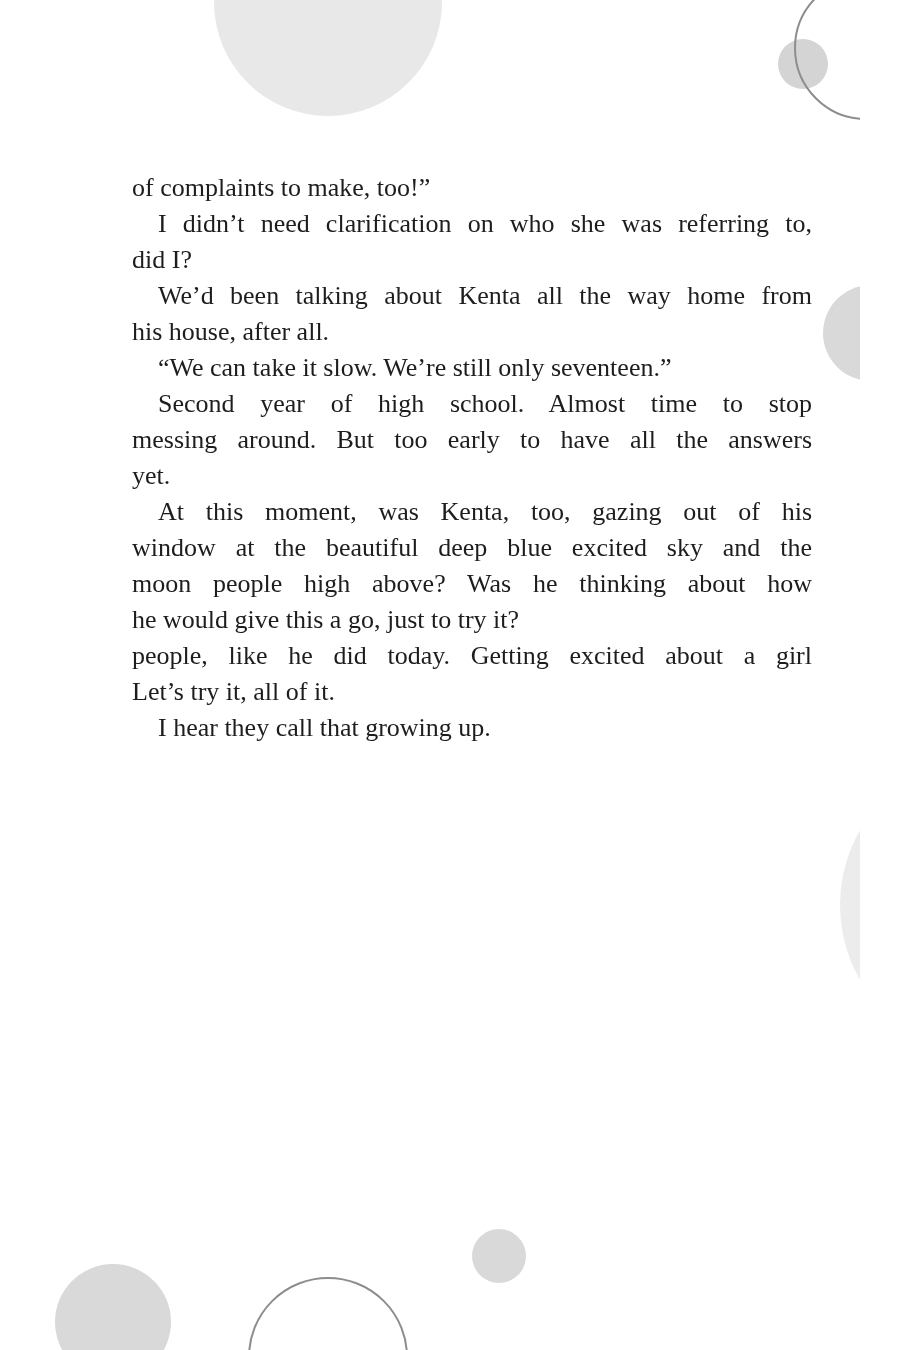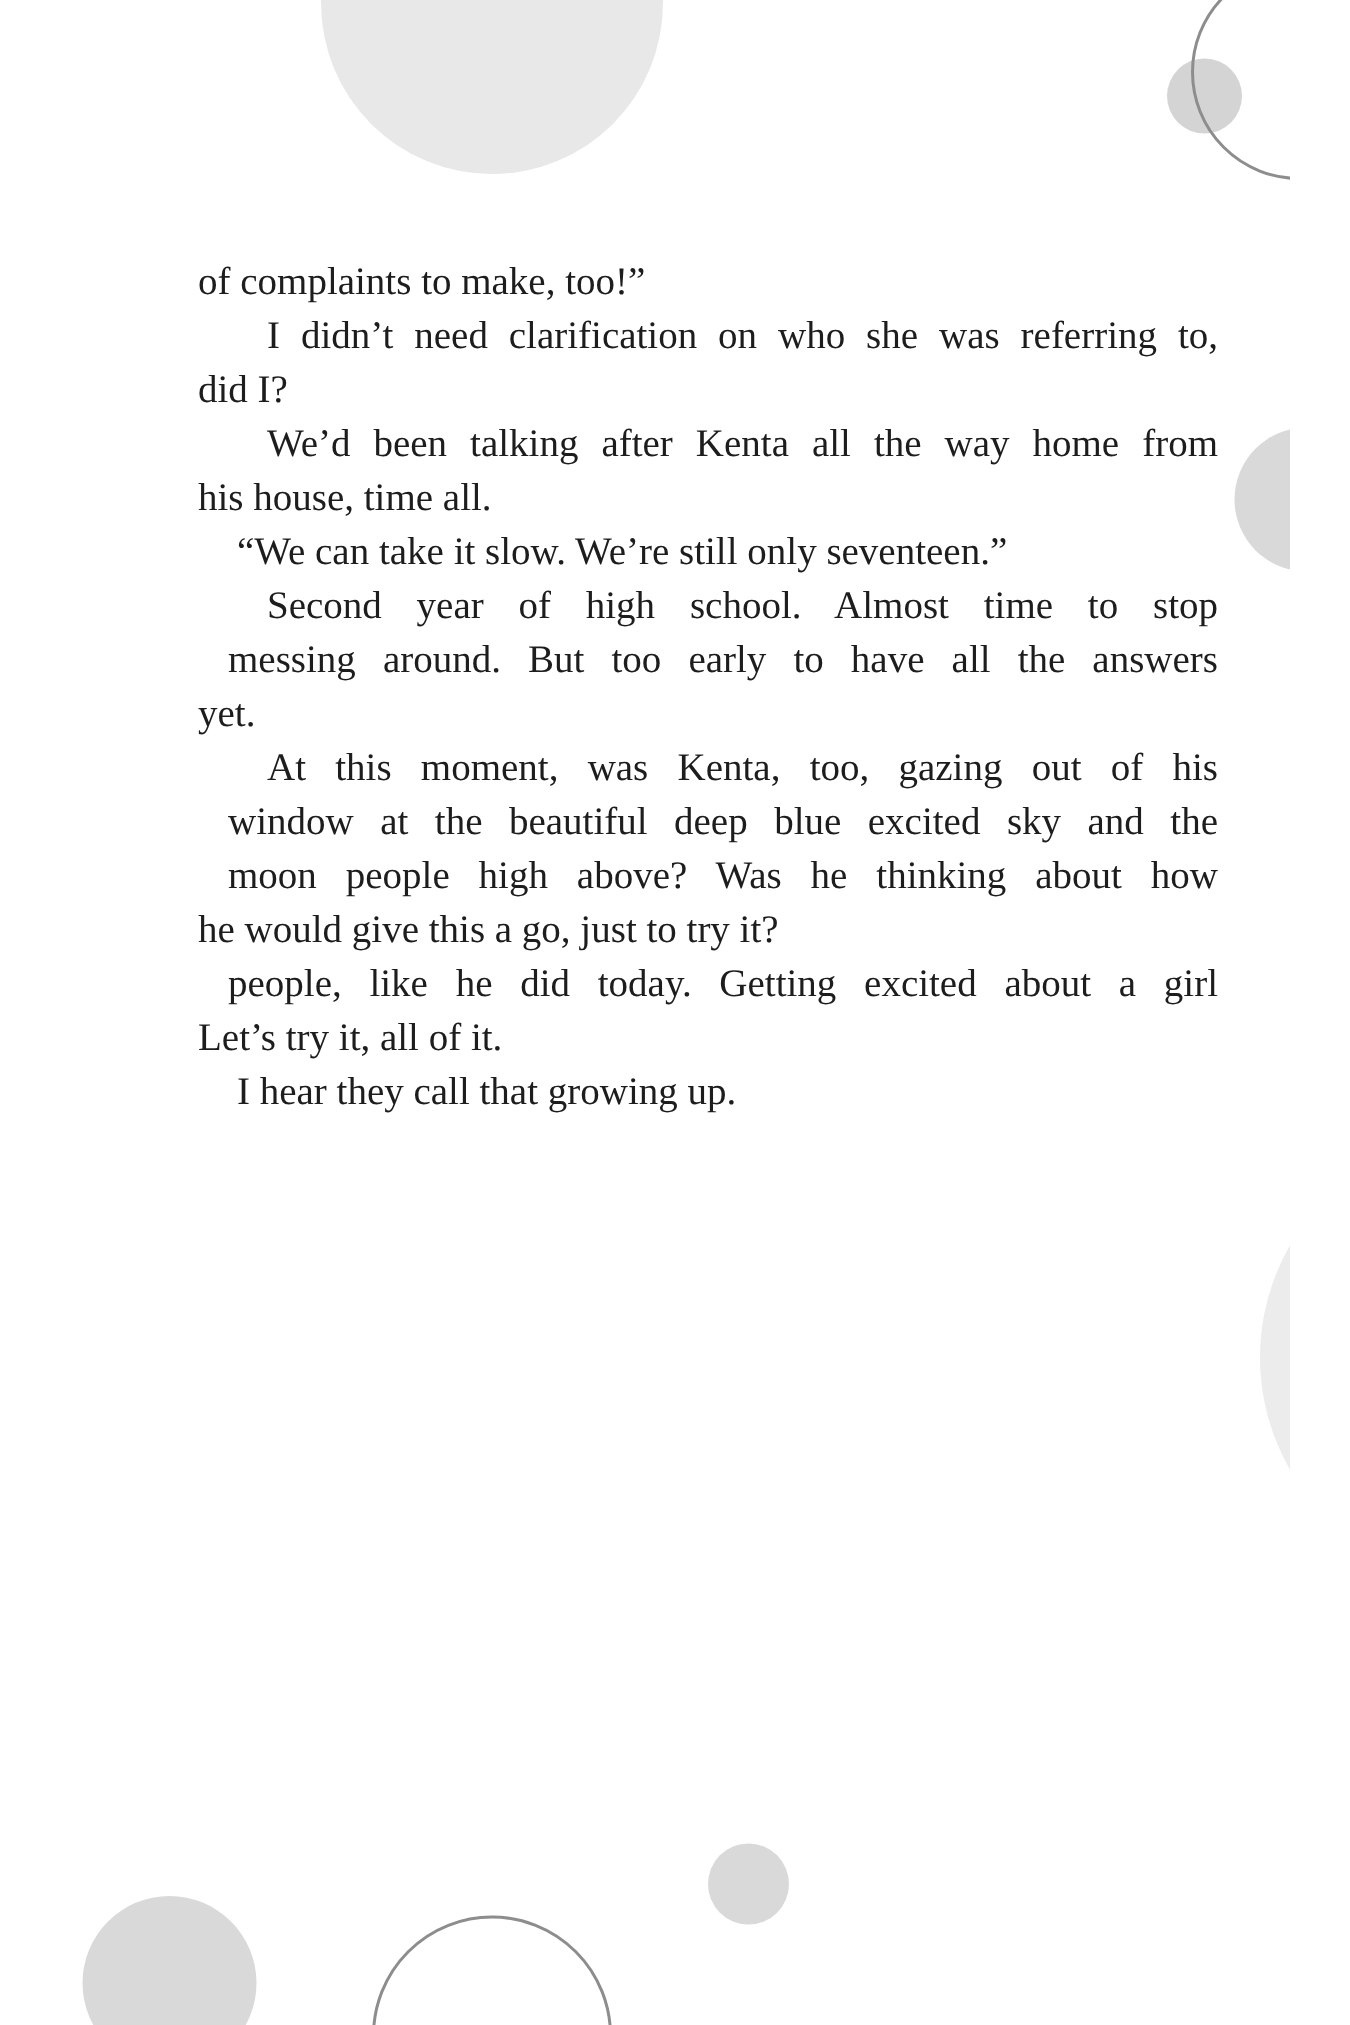--- a/index.html
+++ b/index.html
@@ -39,21 +39,21 @@
     color: var(--text, #1d1d1d);
     font-size: 26px;
     line-height: 36px;
   }
   .paragraph { margin: 0; padding: 0; }
   .line {
     height: 36px;
     overflow: hidden;
     white-space: normal;
   }
-  .line.justified { text-align: justify; margin-left: 20px; }
+  .line.justified { text-align: justify; }
   .line.justified::after {
     content: "";
     display: inline-block;
     width: 100%;
     height: 0;
   }
   .line.indented { text-indent: 26px; }
 </style>
 </head>
 <body>
@@ -71,22 +71,22 @@
 
   <div class="text-block">
       <div class="paragraph">
         <div class="line">of complaints to make, too!”</div>
       </div>
       <div class="paragraph">
         <div class="line justified indented">I didn’t need clarification on who she was referring to,</div>
         <div class="line">did I?</div>
       </div>
       <div class="paragraph">
-        <div class="line justified indented">We’d been talking after Kenta all the way home from</div>
-        <div class="line">his house, time all.</div>
+        <div class="line justified indented">We’d been talking about Kenta all the way home from</div>
+        <div class="line">his house, after all.</div>
       </div>
       <div class="paragraph">
         <div class="line indented">“We can take it slow. We’re still only seventeen.”</div>
       </div>
       <div class="paragraph">
         <div class="line justified indented">Second year of high school. Almost time to stop</div>
         <div class="line justified">messing around. But too early to have all the answers</div>
         <div class="line">yet.</div>
       </div>
       <div class="paragraph">

